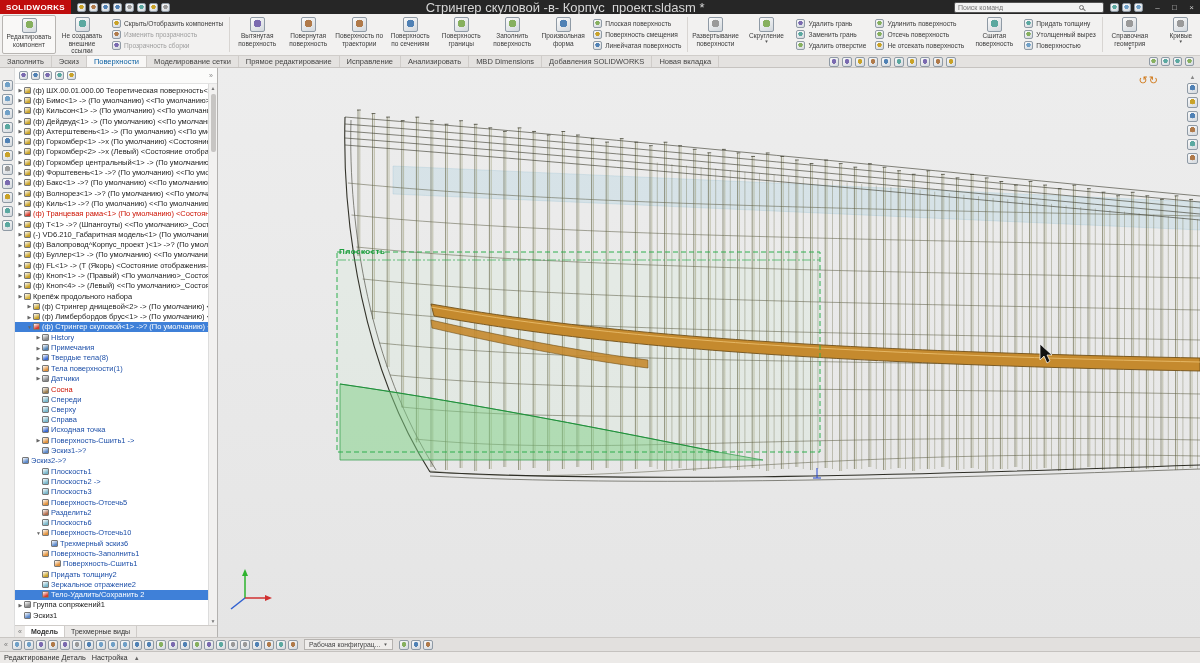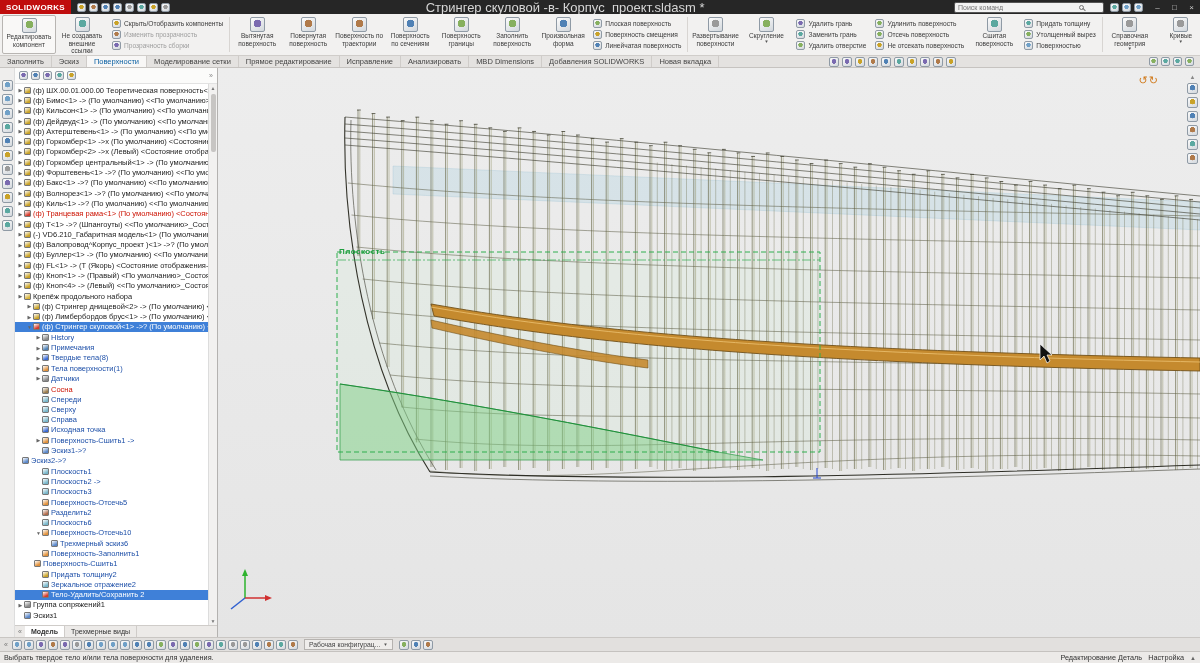--- a/index.html
+++ b/index.html
@@ -542,21 +542,21 @@
           <div class="trow blu" style="padding-left: 29px;">
             <span class="ex"></span>
             <span class="tchip" style="background: linear-gradient(150deg, rgb(255, 255, 255) 0%, rgb(90, 135, 201) 75%);"></span>
             <span class="tl">Трехмерный эскиз6</span>
           </div>
           <div class="trow blu" style="padding-left: 20px;">
             <span class="ex"></span>
             <span class="tchip" style="background: linear-gradient(150deg, rgb(255, 255, 255) 0%, rgb(224, 144, 58) 75%);"></span>
             <span class="tl">Поверхность-Заполнить1</span>
           </div>
-          <div class="trow blu" style="padding-left: 12px;">
+          <div class="trow blu" style="padding-left: 32px;">
             <span class="ex"></span>
             <span class="tchip" style="background: linear-gradient(150deg, rgb(255, 255, 255) 0%, rgb(224, 144, 58) 75%);"></span>
             <span class="tl">Поверхность-Сшить1</span>
           </div>
           <div class="trow blu" style="padding-left: 20px;">
             <span class="ex"></span>
             <span class="tchip" style="background: linear-gradient(150deg, rgb(255, 255, 255) 0%, rgb(201, 162, 39) 75%);"></span>
             <span class="tl">Придать толщину2</span>
           </div>
           <div class="trow blu" style="padding-left: 20px;">
@@ -896,20 +896,19 @@
       <span class="dd">▼</span>
     </span>
     <span id="bb-right" style="display:flex;gap:2px">
         <span class="chip" style="width: 10px; height: 10px; background: radial-gradient(circle at 50% 42%, rgb(134, 176, 94) 0px, rgb(134, 176, 94) 38%, rgba(0, 0, 0, 0) 40%), linear-gradient(150deg, rgb(251, 251, 251), rgb(211, 216, 221));"></span>
         <span class="chip" style="width: 10px; height: 10px; background: radial-gradient(circle at 50% 42%, rgb(79, 129, 181) 0px, rgb(79, 129, 181) 38%, rgba(0, 0, 0, 0) 40%), linear-gradient(150deg, rgb(251, 251, 251), rgb(211, 216, 221));"></span>
         <span class="chip" style="width: 10px; height: 10px; background: radial-gradient(circle at 50% 42%, rgb(176, 122, 74) 0px, rgb(176, 122, 74) 38%, rgba(0, 0, 0, 0) 40%), linear-gradient(150deg, rgb(251, 251, 251), rgb(211, 216, 221));"></span>
       </span>
   </div>
 
   <div class="statusbar">
-    <span class="msg">Выбрать твердое тело и/или тела поверхности для удаления.</span>
     <span class="right">
       <span>Редактирование Деталь</span>
       <span>Настройка</span>
       <span style="font-size:6px;color:#666">▲</span>
     </span>
   </div>
 </div>
 
 </body></html>

